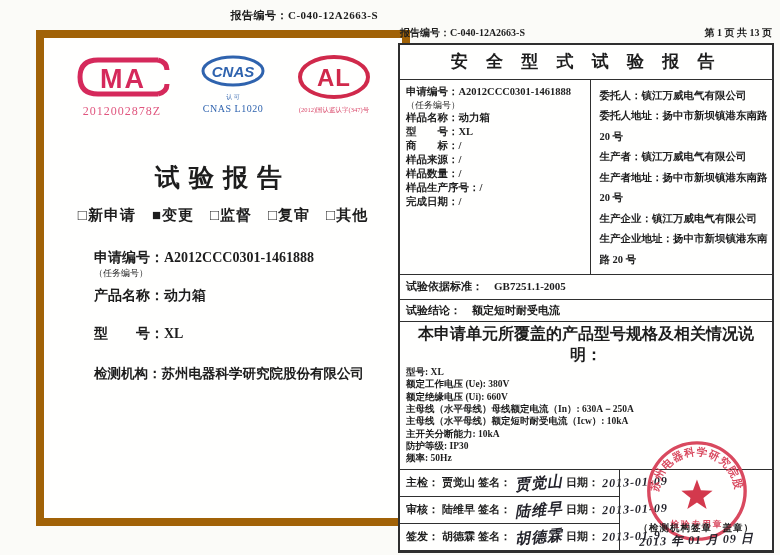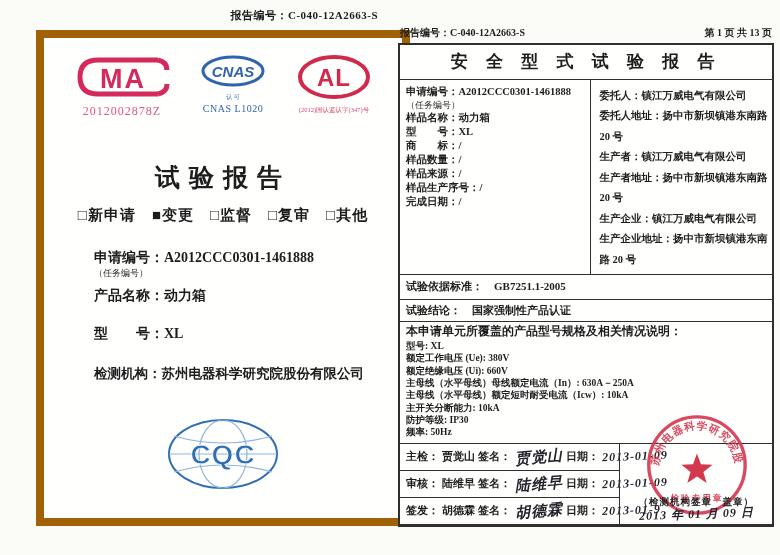--- a/index.html
+++ b/index.html
@@ -60,21 +60,21 @@
   .info-row{display:flex;border-bottom:1px solid #2f2f2f;}
   .info-left{
     width:48.5%;border-right:1px solid #2f2f2f;
     padding:5px 4px 4px 6px;font-size:10.5px;line-height:1.34;font-weight:600;
   }
   .info-right{flex:1;padding:6px 4px 4px 8px;font-size:10.5px;line-height:1.95;font-weight:600;}
   .info-sub{font-size:9px;font-weight:500;}
   .standard-cell{padding:3px 6px 4px;font-size:11px;line-height:1.55;border-bottom:1px solid #2f2f2f;font-weight:600;}
   .conclusion-cell{padding:3px 6px;font-size:11px;border-bottom:1px solid #2f2f2f;font-weight:600;}
   .specs-cell{padding:2px 6px 4px;font-size:9.5px;line-height:1.3;border-bottom:1px solid #2f2f2f;font-weight:600;}
-  .specs-heading{font-size:12px;}
+  .specs-heading{font-size:16px;text-align:center;}
   .sign-row{display:flex;border-bottom:1px solid #2f2f2f;}
   .sign-left{width:59%;}
   .sign-item{
     display:flex;align-items:center;padding:0 4px 0 6px;height:26px;
     border-bottom:1px solid #2f2f2f;font-size:11px;font-weight:600;white-space:nowrap;
   }
   .sign-item:last-child{border-bottom:none;}
   .sign-item > span{margin-right:3px;}
   .hand{
     display:inline-block;font-style:italic;font-weight:700;font-size:15px;
@@ -136,71 +136,61 @@
   <div class="checkbox-line">□新申请　■变更　□监督　□复审　□其他</div>
 
   <div class="left-fields">
     <div>申请编号：A2012CCC0301-1461888</div>
     <div class="lf-sub">（任务编号）</div>
     <div class="lf-gap1">产品名称：动力箱</div>
     <div class="lf-gap2">型　　号：XL</div>
     <div class="lf-gap3">检测机构：苏州电器科学研究院股份有限公司</div>
   </div>
 
-  <div class="cqc-wrap">
-    <svg width="118" height="76" viewBox="0 0 118 76">
-      <ellipse cx="59" cy="38" rx="54" ry="34" fill="none" stroke="#2f6db5" stroke-width="2"></ellipse>
-      <ellipse cx="59" cy="38" rx="24" ry="34" fill="none" stroke="#8fb3da" stroke-width="1.2"></ellipse>
-      <line x1="5" y1="38" x2="113" y2="38" stroke="#8fb3da" stroke-width="1.2"></line>
-      <path d="M 10,20 Q 59,34 108,20" fill="none" stroke="#8fb3da" stroke-width="1.2"></path>
-      <path d="M 10,56 Q 59,42 108,56" fill="none" stroke="#8fb3da" stroke-width="1.2"></path>
-      <text x="59" y="48" text-anchor="middle" font-size="28" font-weight="bold" fill="#2f6db5" stroke="#ffffff" stroke-width="0.8" letter-spacing="1">CQC</text>
-    </svg>
-  </div>
 </div>
 
 <div class="page-right">
 
   <div class="right-header">
     <span>报告编号：C-040-12A2663-S</span>
     <span>第 1 页 共 13 页</span>
   </div>
 
   <div class="rtable">
 
     <div class="title-cell">安 全 型 式 试 验 报 告</div>
 
     <div class="info-row">
       <div class="info-left">
         <div>申请编号：A2012CCC0301-1461888</div>
         <div class="info-sub">（任务编号）</div>
         <div>样品名称：动力箱</div>
         <div>型　　号：XL</div>
         <div>商　　标：/</div>
+        <div>样品来源：/</div>
         <div>样品数量：/</div>
-        <div>样品来源：/</div>
         <div>样品生产序号：/</div>
         <div>完成日期：/</div>
       </div>
       <div class="info-right">
         <div>委托人：镇江万威电气有限公司</div>
         <div>委托人地址：扬中市新坝镇港东南路 20 号</div>
         <div>生产者：镇江万威电气有限公司</div>
         <div>生产者地址：扬中市新坝镇港东南路 20 号</div>
         <div>生产企业：镇江万威电气有限公司</div>
         <div>生产企业地址：扬中市新坝镇港东南路 20 号</div>
       </div>
     </div>
 
     <div class="standard-cell">
       <div><span>试验依据标准：</span>　<span>GB7251.1-2005</span></div>
     </div>
 
     <div class="conclusion-cell">
-      <span>试验结论：</span>　<span>国家强制性产品认证</span>
+      <span>试验结论：</span>　<span>额定短时耐受电流</span>
     </div>
 
     <div class="specs-cell">
       <div class="specs-heading">本申请单元所覆盖的产品型号规格及相关情况说明：</div>
       <div>型号: XL</div>
       <div>额定工作电压 (Ue): 380V</div>
       <div>额定绝缘电压 (Ui): 660V</div>
       <div>主母线（水平母线）母线额定电流（In）: 630A－250A</div>
       <div>主母线（水平母线）额定短时耐受电流（Icw）: 10kA</div>
       <div>主开关分断能力: 10kA</div>

